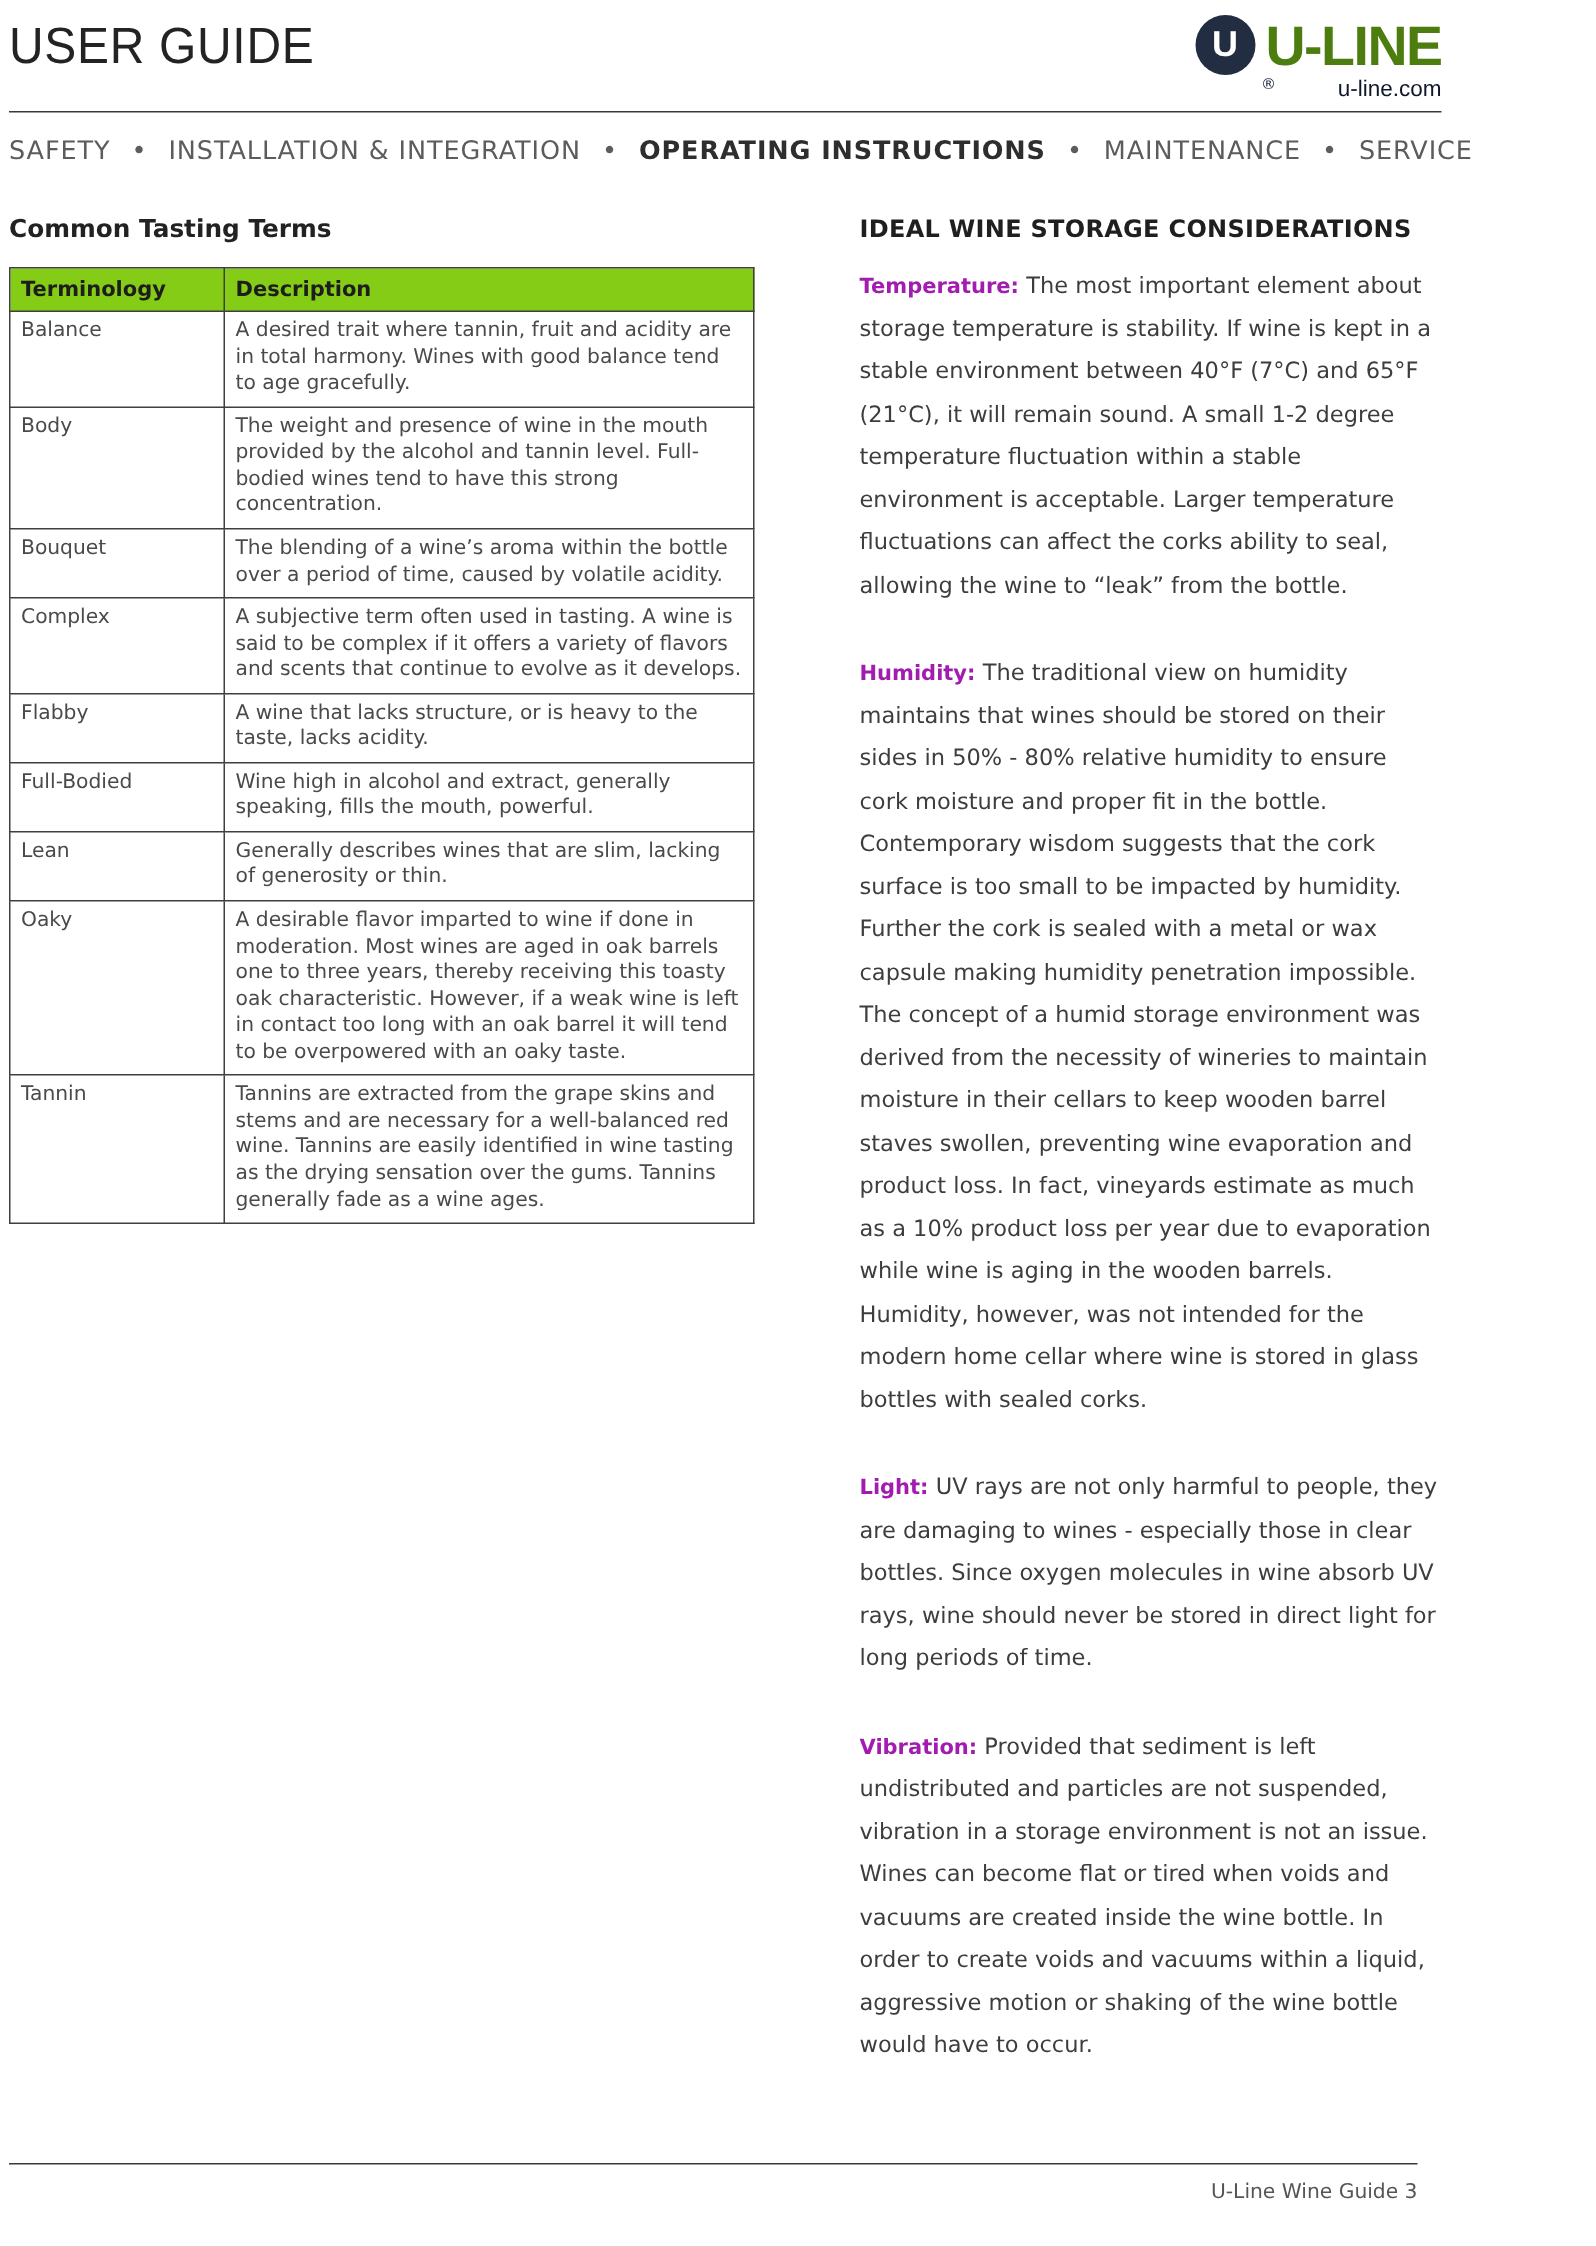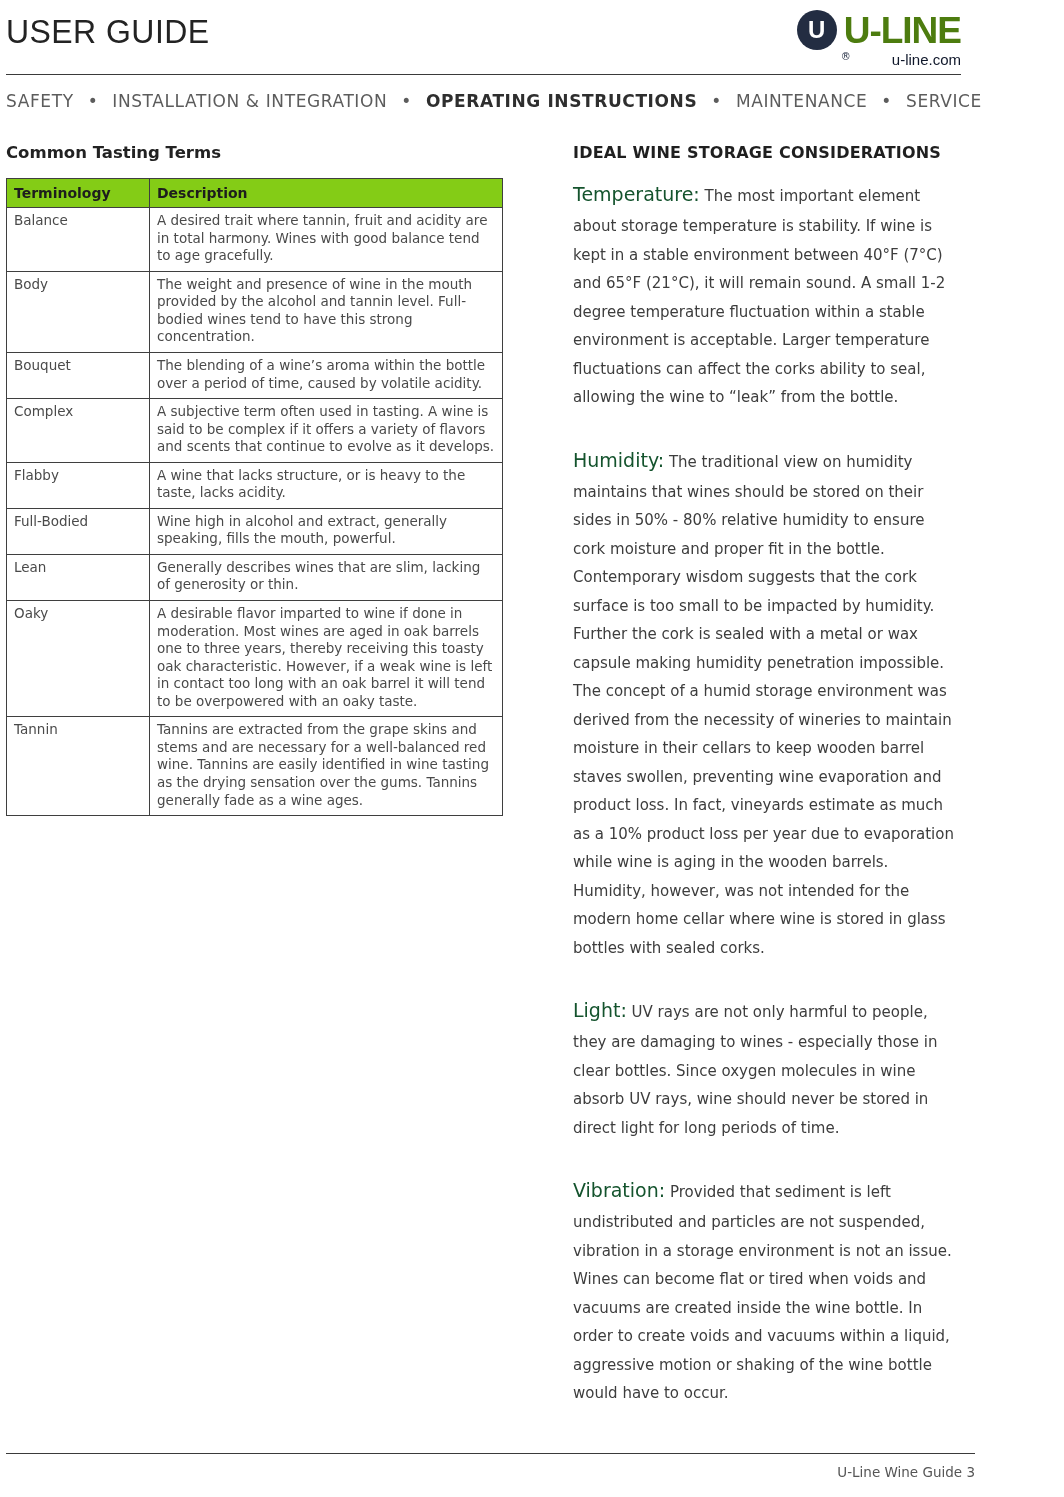--- a/index.html
+++ b/index.html
@@ -149,30 +149,30 @@
     letter-spacing: 0.2px;
     margin-bottom: 14px;
   }
   .storage-section { margin-bottom: 30px; }
   .storage-section p {
     font-size: 15px;
     line-height: 1.9;
     color: #3d3d3d;
   }
   .storage-section .lead {
-    font-size: 19px;
-    font-weight: normal;
-    color: #14532d;
+    font-size: 14px;
+    font-weight: bold;
+    color: #a21caf;
   }
 
   
   .footer {
     position: absolute;
     left: 6px;
-    right: 10px;
+    right: 40px;
     bottom: 28px;
   }
   .footer-rule {
     border: none;
     border-top: 1.5px solid #3a3a3a;
   }
   .footer-text {
     text-align: right;
     font-size: 13.5px;
     color: #555555;

